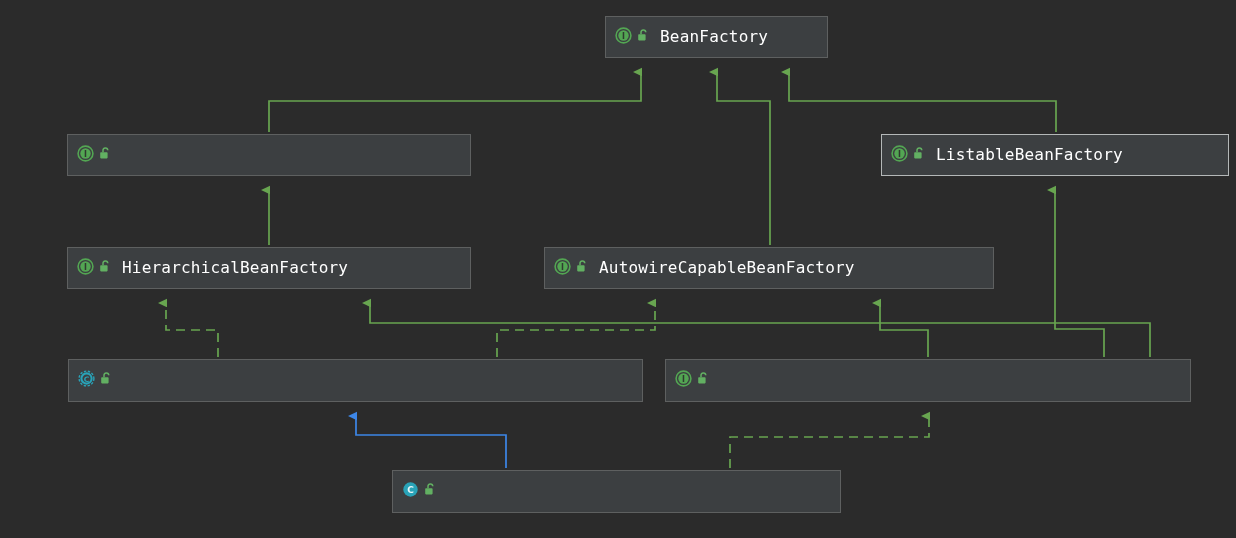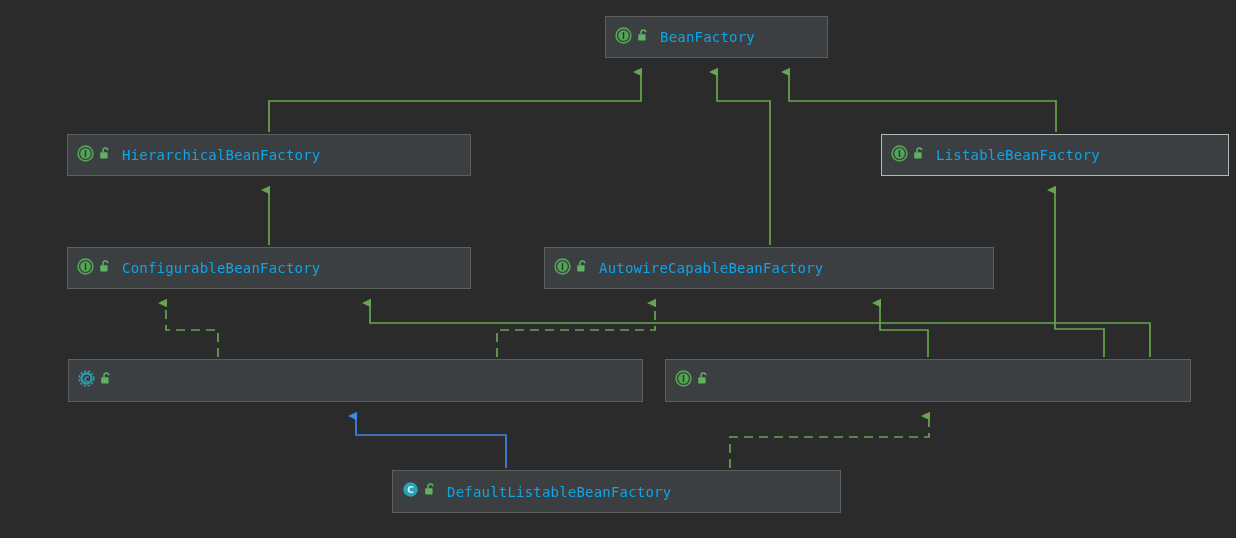--- a/index.html
+++ b/index.html
@@ -40,22 +40,22 @@
   .node-icons {
     display: flex;
     align-items: center;
     flex: 0 0 auto;
     margin-right: 10px;
   }
   .icon-svg {
     display: block;
   }
   .node-label {
-    color: #0ea5e9;
-    font-size: 14px;
+    color: #ffffff;
+    font-size: 16px;
     letter-spacing: 0.2px;
     line-height: 1;
   }
 </style>
 </head>
 <body>
 
 <div id="diagram-root">
   <svg class="edge-layer" width="1236" height="538" viewBox="0 0 1236 538">
       <defs>
@@ -98,21 +98,20 @@
           <span class="icon-svg"><svg width="17" height="17" viewBox="0 0 17 17">
               <circle cx="8.5" cy="8.5" r="7.4" fill="none" stroke="#53a653" stroke-width="1.6"></circle>
               <circle cx="8.5" cy="8.5" r="5.2" fill="#53a653"></circle>
               <text x="8.5" y="11.7" text-anchor="middle" font-family="DejaVu Sans, sans-serif" font-size="8" font-weight="bold" fill="#2f3b2f">I</text>
             </svg></span>
           <span class="icon-svg" style="margin-left:4px"><svg width="14" height="15" viewBox="0 0 14 15">
               <path d="M5 6.2 V4.4 A2.4 2.4 0 0 1 9.8 4.2" fill="none" stroke="#62b062" stroke-width="1.5"></path>
               <rect x="2.2" y="6.2" width="7.4" height="6.2" rx="0.8" fill="#62b062"></rect>
             </svg></span>
         </span>
-        <span class="node-label">HierarchicalBeanFactory</span>
       </div>
       <div class="node selected" style="left: 881px; top: 134px; width: 348px; height: 42px;">
         <span class="node-icons">
           <span class="icon-svg"><svg width="17" height="17" viewBox="0 0 17 17">
               <circle cx="8.5" cy="8.5" r="7.4" fill="none" stroke="#53a653" stroke-width="1.6"></circle>
               <circle cx="8.5" cy="8.5" r="5.2" fill="#53a653"></circle>
               <text x="8.5" y="11.7" text-anchor="middle" font-family="DejaVu Sans, sans-serif" font-size="8" font-weight="bold" fill="#2f3b2f">I</text>
             </svg></span>
           <span class="icon-svg" style="margin-left:4px"><svg width="14" height="15" viewBox="0 0 14 15">
               <path d="M5 6.2 V4.4 A2.4 2.4 0 0 1 9.8 4.2" fill="none" stroke="#62b062" stroke-width="1.5"></path>
@@ -126,21 +125,21 @@
           <span class="icon-svg"><svg width="17" height="17" viewBox="0 0 17 17">
               <circle cx="8.5" cy="8.5" r="7.4" fill="none" stroke="#53a653" stroke-width="1.6"></circle>
               <circle cx="8.5" cy="8.5" r="5.2" fill="#53a653"></circle>
               <text x="8.5" y="11.7" text-anchor="middle" font-family="DejaVu Sans, sans-serif" font-size="8" font-weight="bold" fill="#2f3b2f">I</text>
             </svg></span>
           <span class="icon-svg" style="margin-left:4px"><svg width="14" height="15" viewBox="0 0 14 15">
               <path d="M5 6.2 V4.4 A2.4 2.4 0 0 1 9.8 4.2" fill="none" stroke="#62b062" stroke-width="1.5"></path>
               <rect x="2.2" y="6.2" width="7.4" height="6.2" rx="0.8" fill="#62b062"></rect>
             </svg></span>
         </span>
-        <span class="node-label">ConfigurableBeanFactory</span>
+        <span class="node-label">HierarchicalBeanFactory</span>
       </div>
       <div class="node" style="left: 544px; top: 247px; width: 450px; height: 42px;">
         <span class="node-icons">
           <span class="icon-svg"><svg width="17" height="17" viewBox="0 0 17 17">
               <circle cx="8.5" cy="8.5" r="7.4" fill="none" stroke="#53a653" stroke-width="1.6"></circle>
               <circle cx="8.5" cy="8.5" r="5.2" fill="#53a653"></circle>
               <text x="8.5" y="11.7" text-anchor="middle" font-family="DejaVu Sans, sans-serif" font-size="8" font-weight="bold" fill="#2f3b2f">I</text>
             </svg></span>
           <span class="icon-svg" style="margin-left:4px"><svg width="14" height="15" viewBox="0 0 14 15">
               <path d="M5 6.2 V4.4 A2.4 2.4 0 0 1 9.8 4.2" fill="none" stroke="#62b062" stroke-width="1.5"></path>
@@ -179,16 +178,15 @@
         <span class="node-icons">
           <span class="icon-svg"><svg width="17" height="17" viewBox="0 0 17 17">
               <circle cx="8.5" cy="8.5" r="7.2" fill="#29a3b8"></circle>
               <text x="8.5" y="11.8" text-anchor="middle" font-family="DejaVu Sans, sans-serif" font-size="9" font-weight="bold" fill="#eaf6f8">C</text>
             </svg></span>
           <span class="icon-svg" style="margin-left:4px"><svg width="14" height="15" viewBox="0 0 14 15">
               <path d="M5 6.2 V4.4 A2.4 2.4 0 0 1 9.8 4.2" fill="none" stroke="#62b062" stroke-width="1.5"></path>
               <rect x="2.2" y="6.2" width="7.4" height="6.2" rx="0.8" fill="#62b062"></rect>
             </svg></span>
         </span>
-        <span class="node-label">DefaultListableBeanFactory</span>
       </div>
     </div>
 </div>
 
 </body></html>

